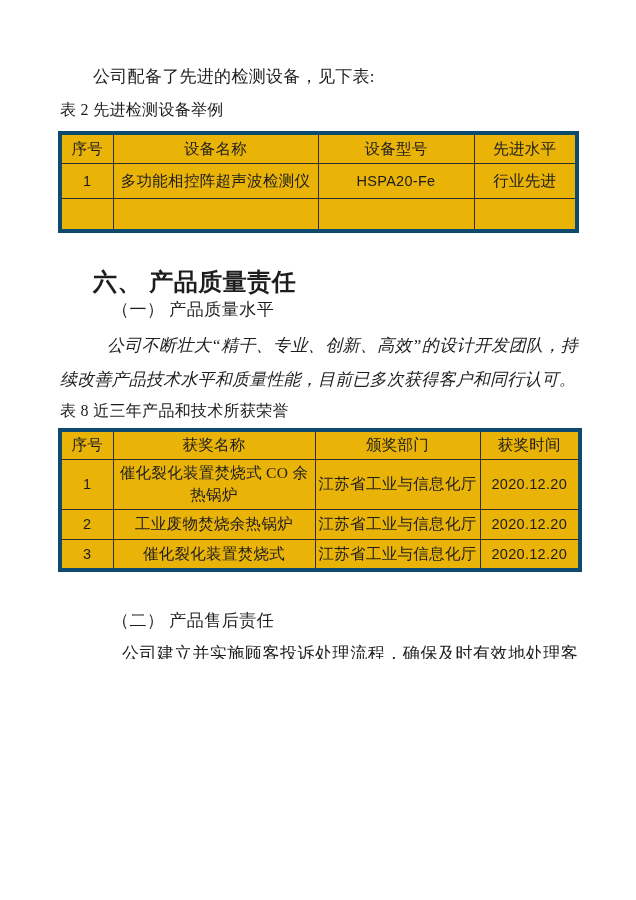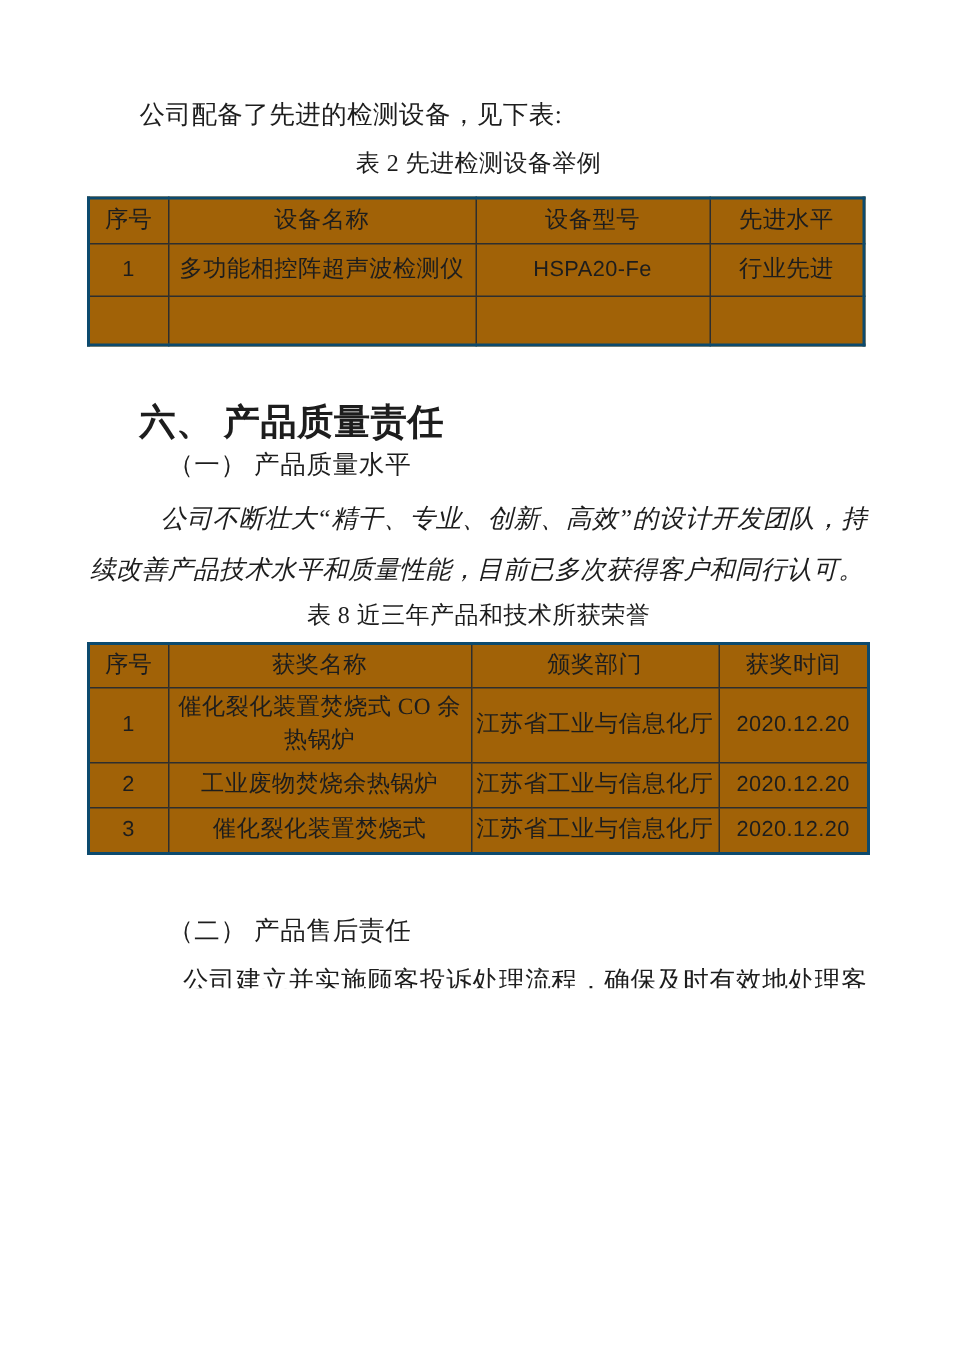--- a/index.html
+++ b/index.html
@@ -18,34 +18,34 @@
     top: 64px; left: 60px; width: 518px;
     font-size: 17px; line-height: 26px;
     text-indent: 33px;
     letter-spacing: 0.3px;
     margin: 0;
   }
 
   .table-caption {
     position: absolute;
     left: 60px; width: 518px;
-    text-align: center;
+    text-align: left;
     font-size: 16px; line-height: 24px;
     letter-spacing: 0.3px;
   }
   .caption-t2 { top: 98px; }
   .caption-t3 { top: 399px; }
 
   .doc-table {
     position: absolute;
     left: 58px;
     border-collapse: collapse;
     table-layout: fixed;
-    background: #a16207;
-    border: 2px solid #0c4a6e;
+    background: #eab308;
+    border: 4px solid #0c4a6e;
     font-size: 15.5px;
     letter-spacing: 0.3px;
   }
   .doc-table td, .doc-table th {
     border: 1.5px solid #2e2e2e;
     text-align: center;
     vertical-align: middle;
     font-weight: normal;
     padding: 1px 3px;
     line-height: 22px;

